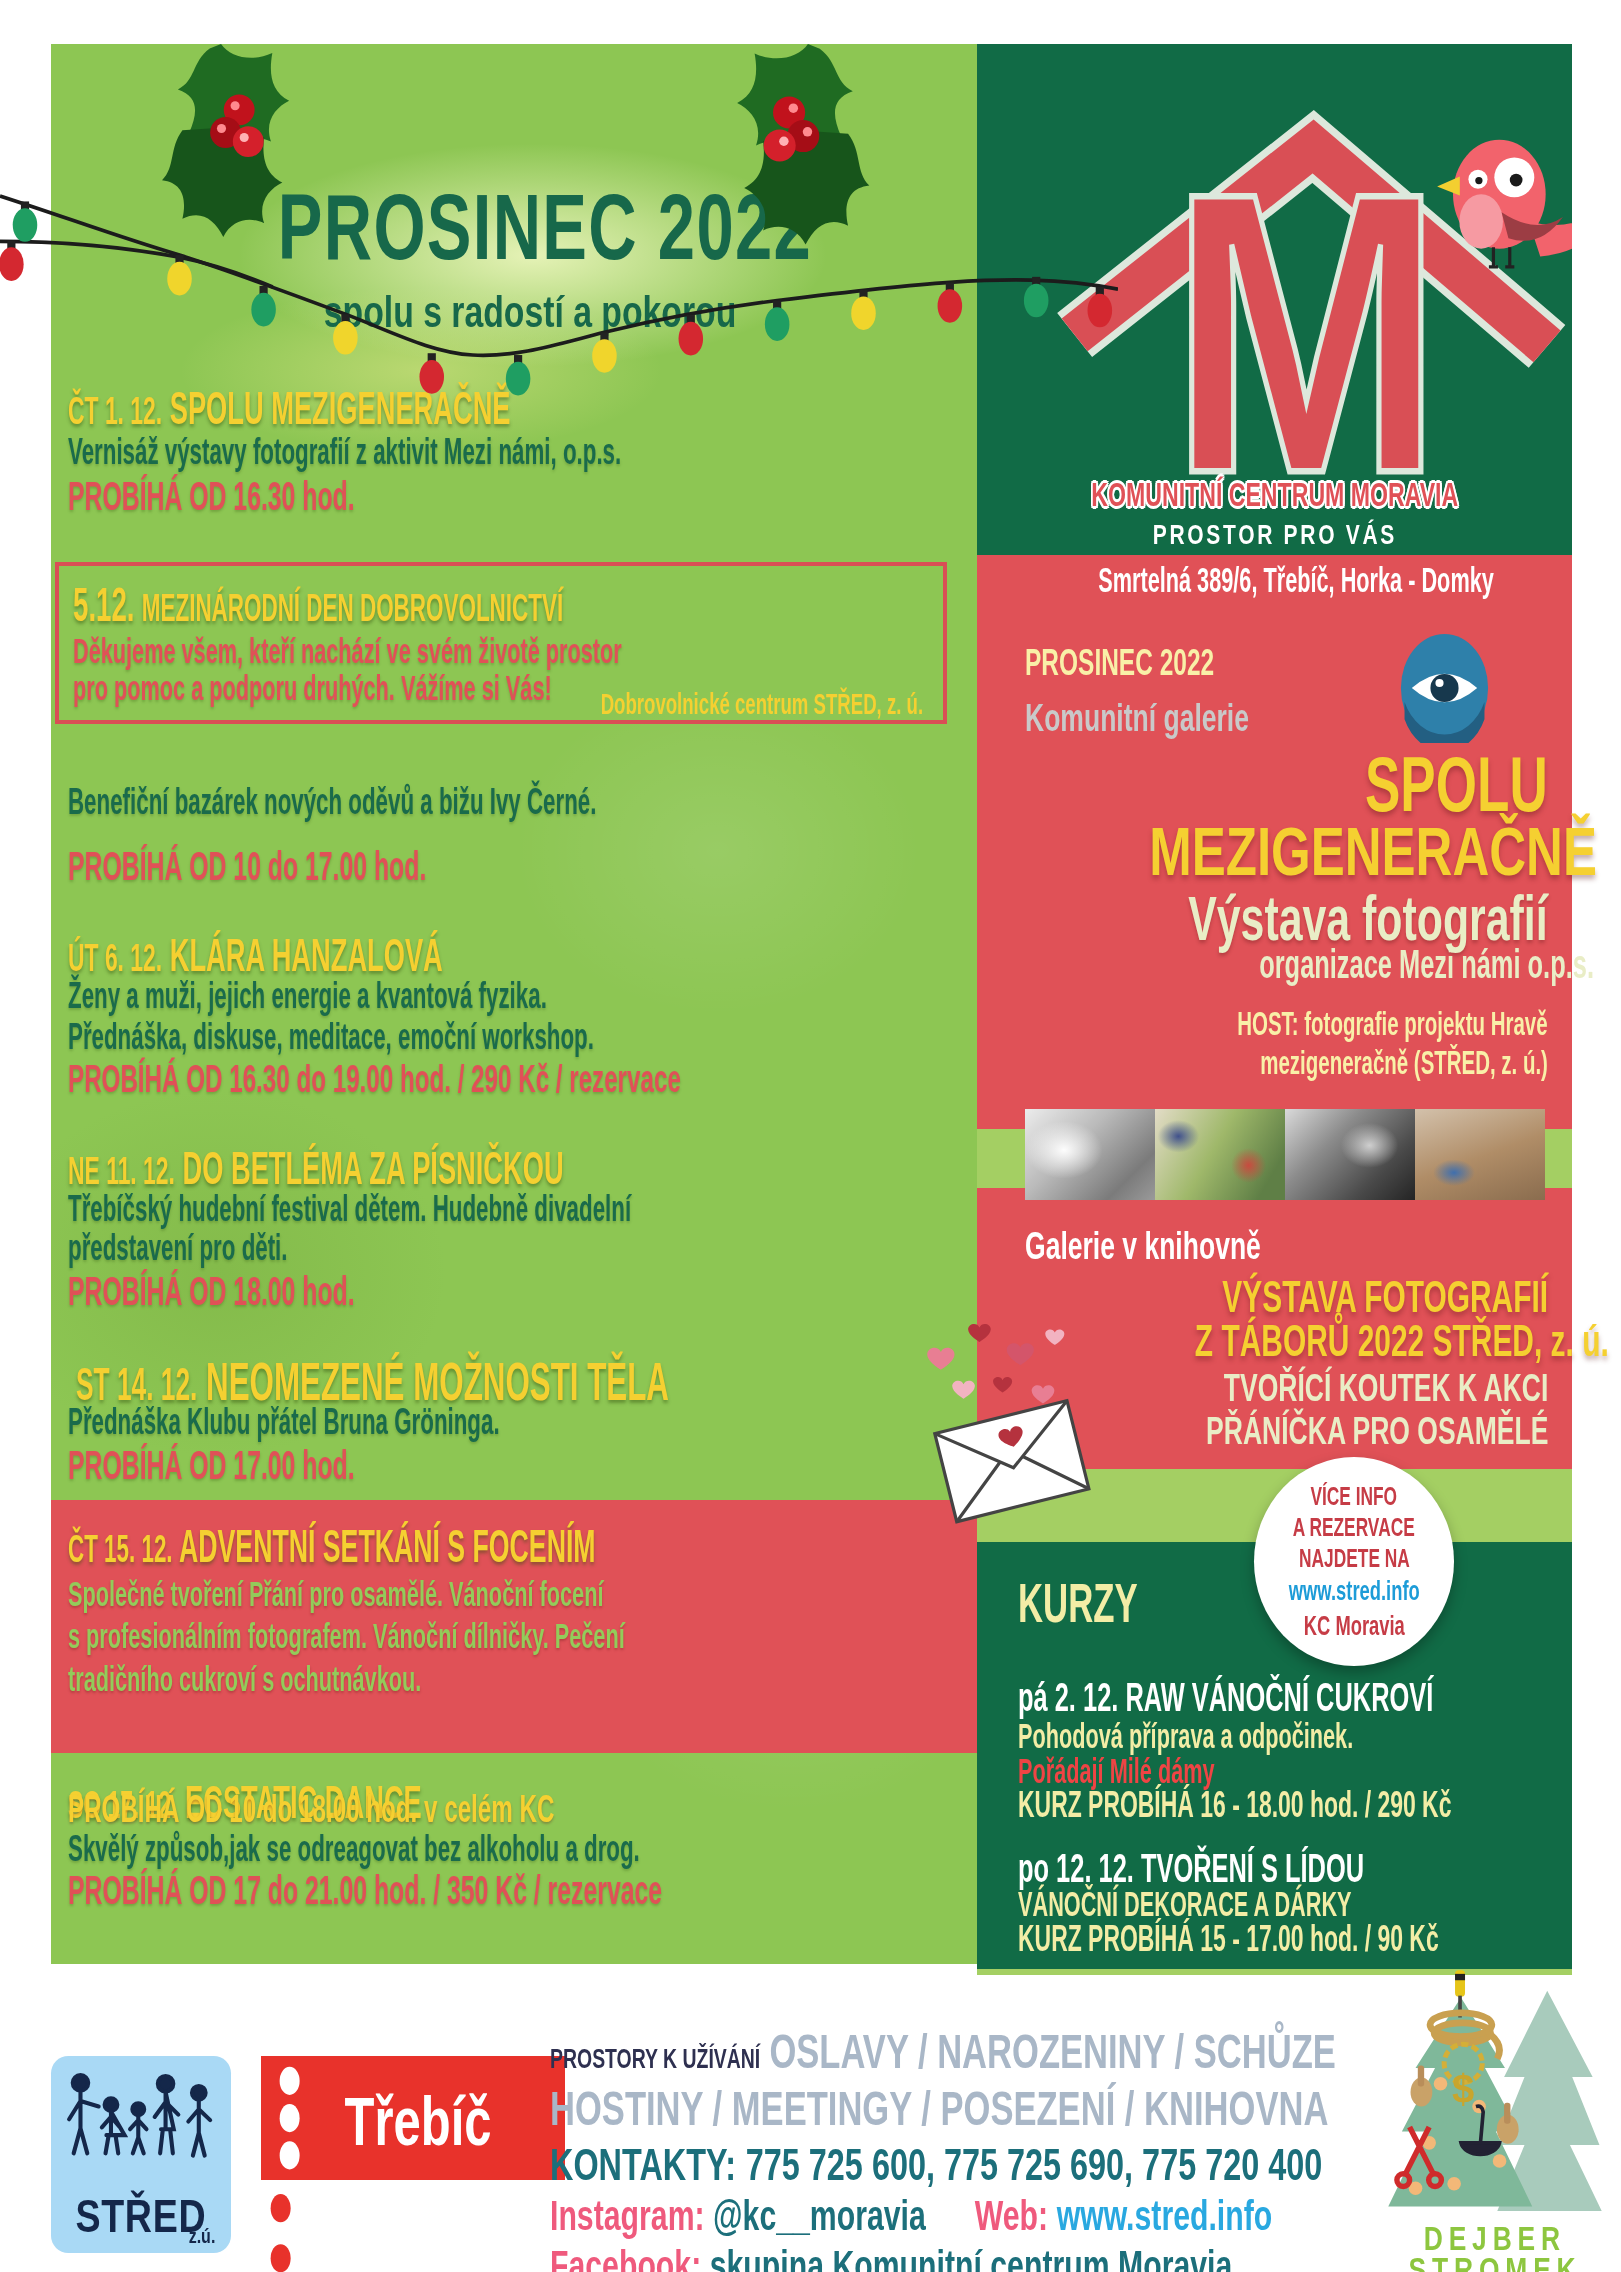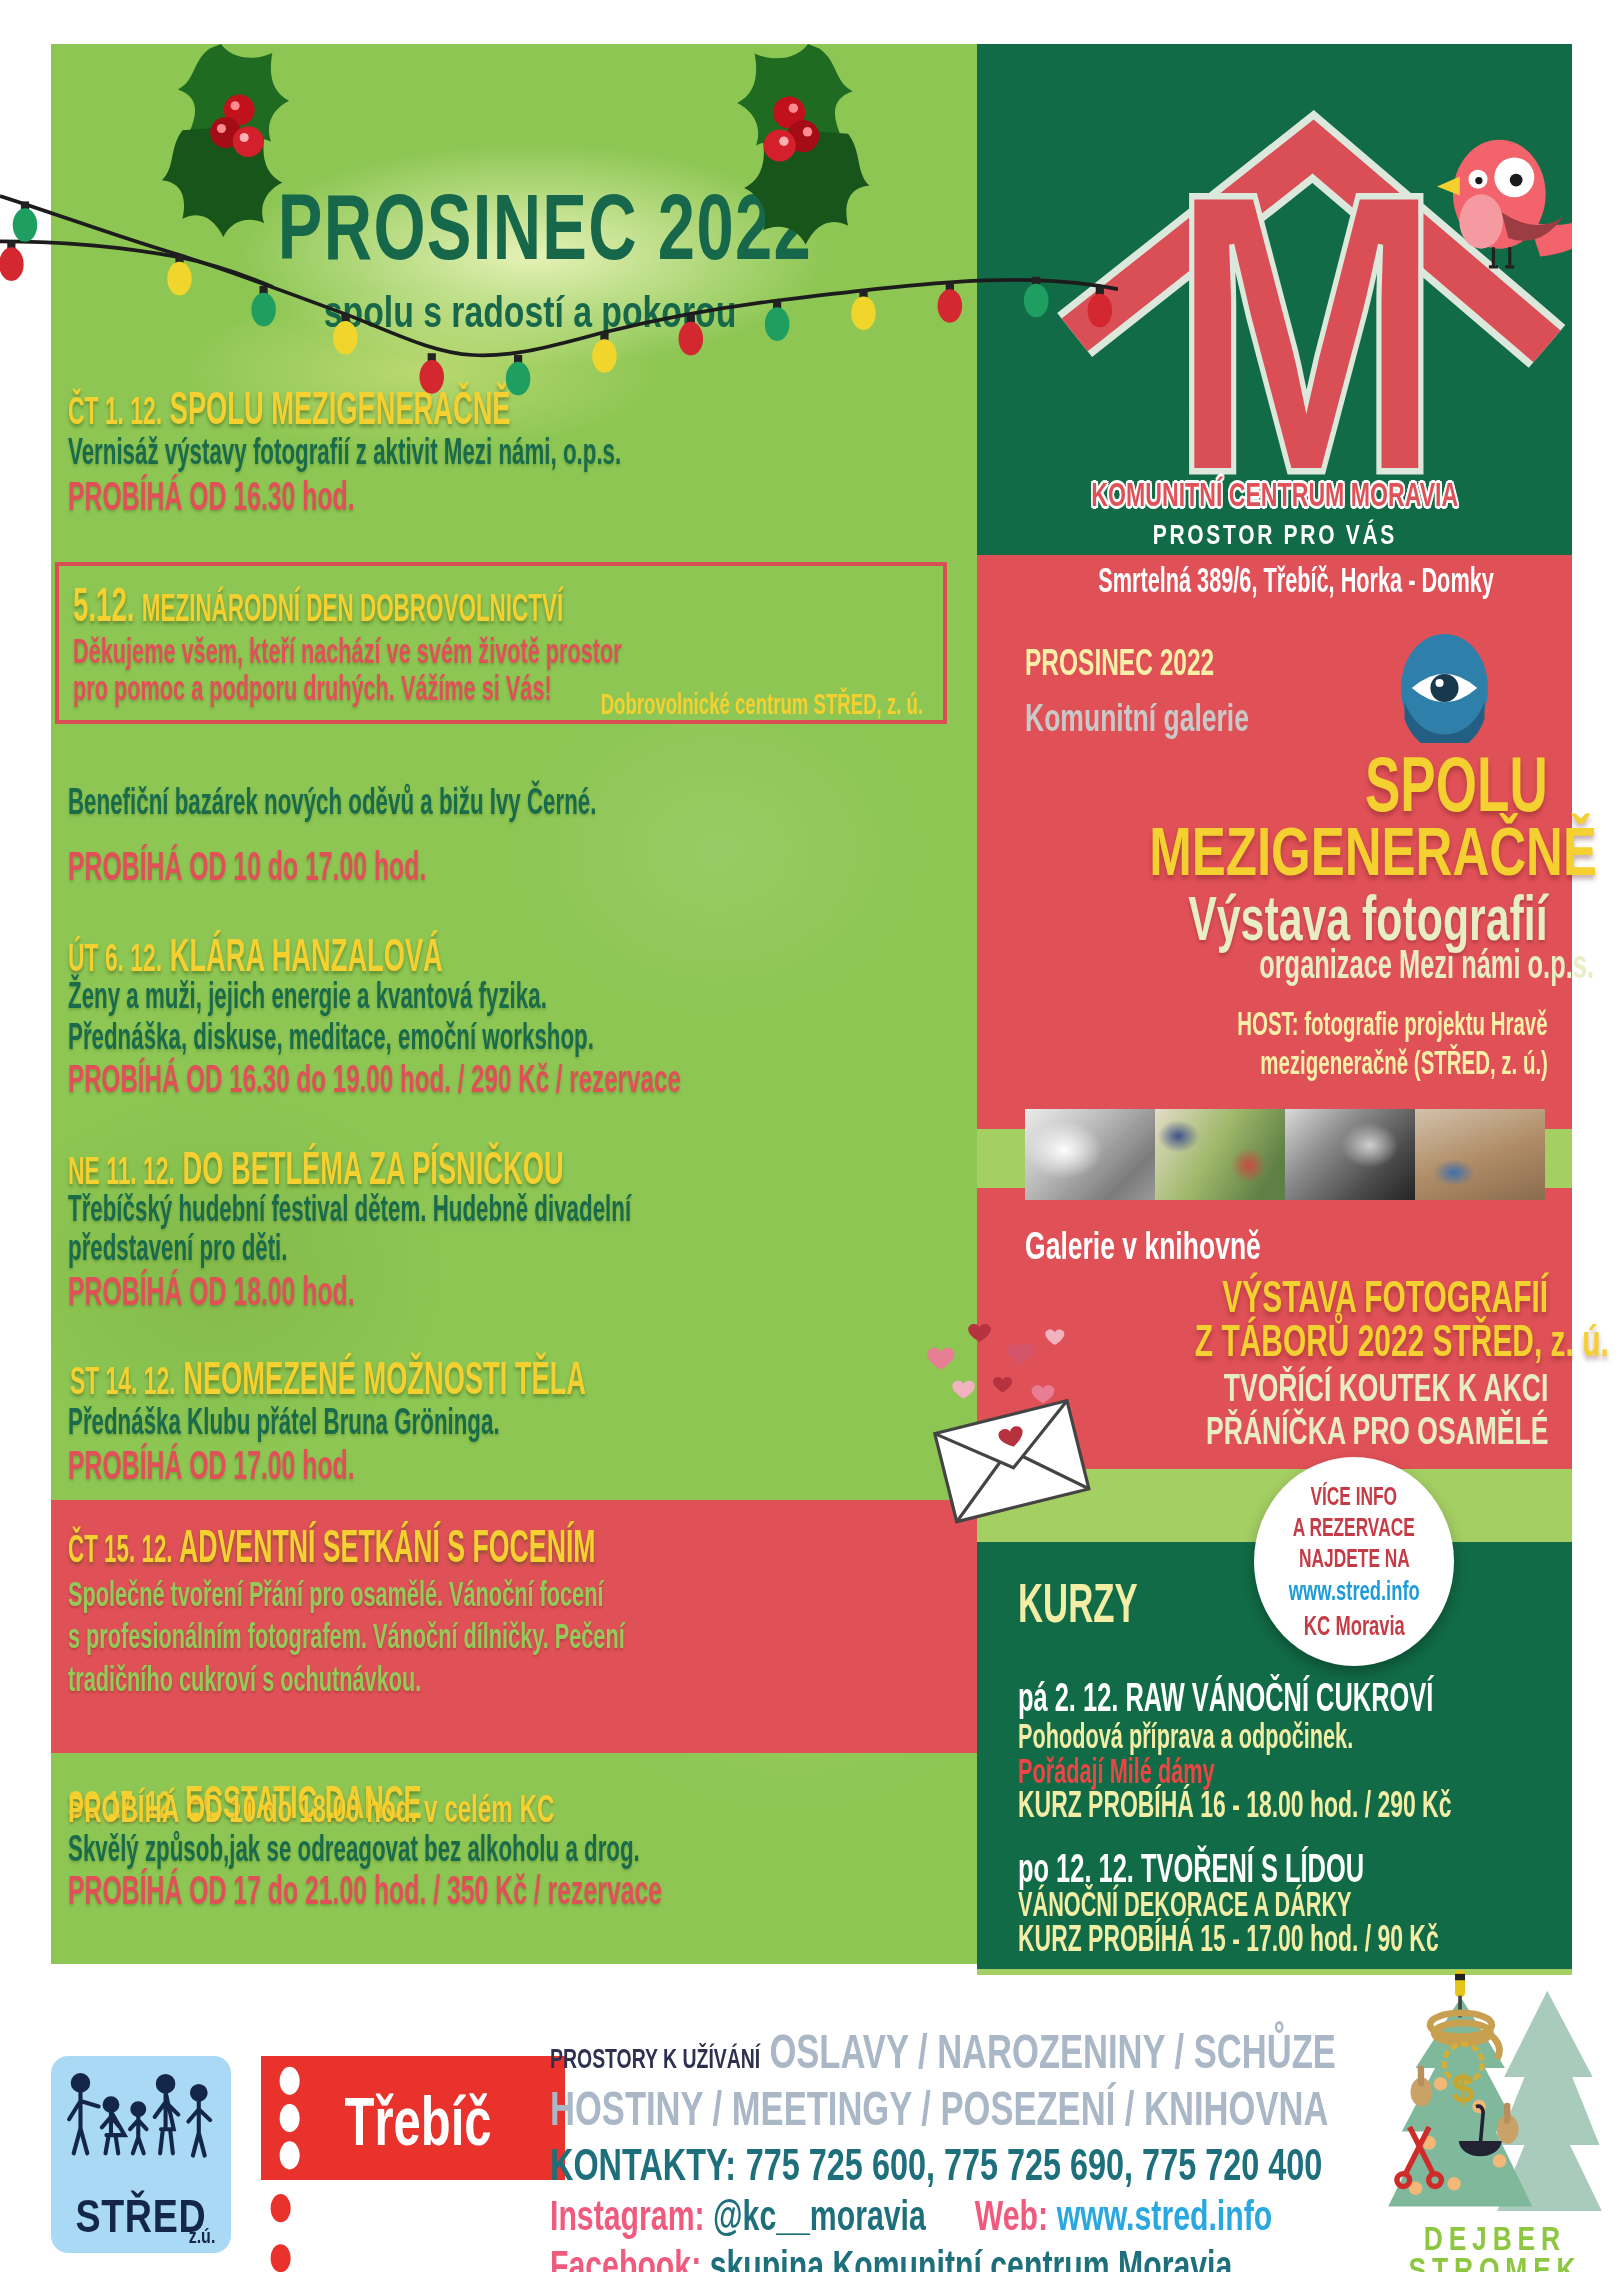--- a/index.html
+++ b/index.html
@@ -227,21 +227,21 @@
   <div class="abs ev-desc" style="left:68px;top:1191px;font-size:36px">
     <span class="cond sx62">Třebíčský hudební festival dětem. Hudebně divadelní</span>
   </div>
   <div class="abs ev-desc" style="left:68px;top:1230px;font-size:36px">
     <span class="cond sx62">představení pro děti.</span>
   </div>
   <div class="abs ev-time" style="left:68px;top:1271px;font-size:40px">
     <span class="cond sx62">PROBÍHÁ OD 18.00 hod.</span>
   </div>
 
-  <div class="abs ev-head" style="left:70px;top:1354px;font-size:47px">
+  <div class="abs ev-head" style="left:76px;top:1354px;font-size:54px">
     <span class="cond"><span class="ev-date">ST 14. 12.</span> <span>NEOMEZENÉ MOŽNOSTI TĚLA</span></span>
   </div>
   <div class="abs ev-desc" style="left:68px;top:1404px;font-size:36px">
     <span class="cond sx62">Přednáška Klubu přátel Bruna Gröninga.</span>
   </div>
   <div class="abs ev-time" style="left:68px;top:1445px;font-size:40px">
     <span class="cond sx62">PROBÍHÁ OD 17.00 hod.</span>
   </div>
 
   <div class="abs" style="left:51px;top:1500px;width:926px;height:253px;background:var(--red)"></div>

